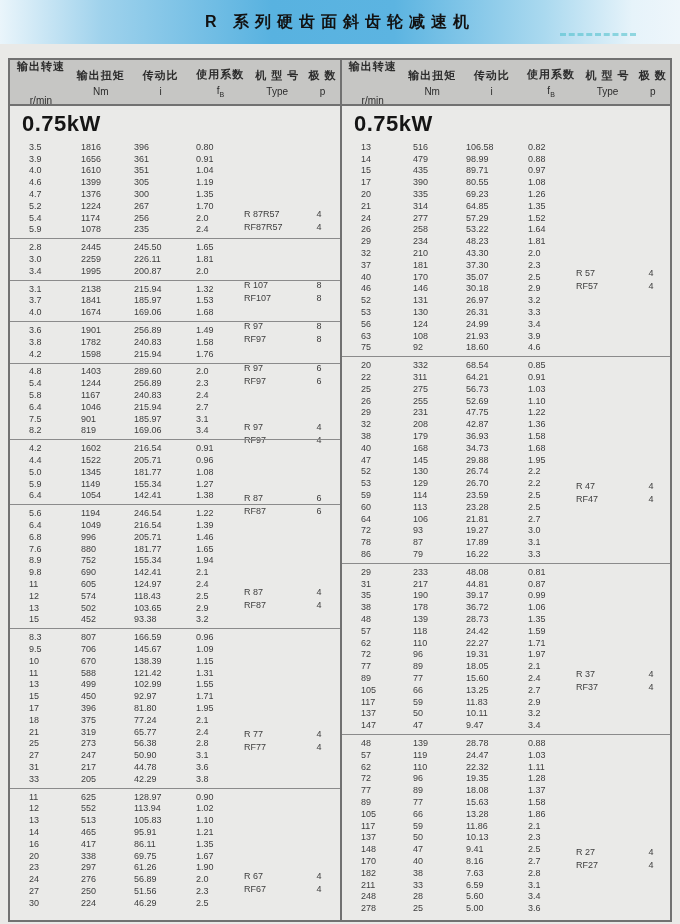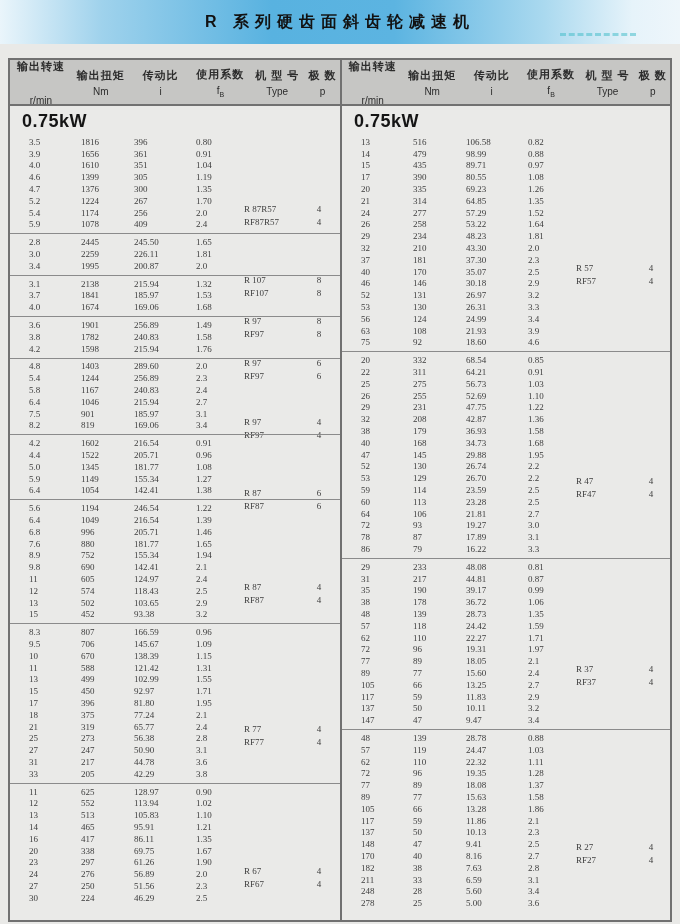--- a/index.html
+++ b/index.html
@@ -33,26 +33,26 @@
     border-bottom:2px solid #717171; flex-shrink:0;
   }
   .hcell{ display:flex; flex-direction:column; align-items:center; justify-content:center; gap:3px; color:#2c2c2c; }
   .hcell .zh{ font-size:11px; font-weight:700; letter-spacing:1px; white-space:nowrap; }
   .hcell .unit{ font-size:10px; font-weight:400; }
   .hcell .unit sub{ font-size:7px; }
   .hc1{ width:62px;gap:21px; } .hc2{ width:58px; } .hc3{ width:62px; }
   .hc4{ width:58px; } .hc5{ width:56px; } .hc6{ width:35px; }
 
   .power{
-    font-size:18px; font-weight:700; color:#151515; padding:5px 0 2px 12px; flex-shrink:0;
+    font-size:22px; font-weight:700; color:#151515; padding:5px 0 2px 12px; flex-shrink:0;
     letter-spacing:.5px;
   }
 
   .groups{ display:flex; flex-direction:column; flex:1; }
-  .group{ position:relative; padding:2px 0 3px 0;font-family:Liberation Serif, serif; }
+  .group{ position:relative; padding:2px 0 3px 0; }
   .group + .group{ border-top:1.5px solid #8b8b8b; }
 
   .row{ display:flex; height:11.8px; align-items:center; }
   .row span{ font-size:9px; color:#3d3d3d; display:block; }
   .c1{ width:62px; padding-left:19px; }
   .c2{ width:58px; padding-left:9px; }
   .c3{ width:62px; padding-left:4px; }
   .c4{ width:58px; padding-left:4px; }
 
   .typeblock{
@@ -146,21 +146,21 @@
               </div>
               <div class="row">
                 <span class="c1">5.4</span>
                 <span class="c2">1174</span>
                 <span class="c3">256</span>
                 <span class="c4">2.0</span>
               </div>
               <div class="row">
                 <span class="c1">5.9</span>
                 <span class="c2">1078</span>
-                <span class="c3">409</span>
+                <span class="c3">235</span>
                 <span class="c4">2.4</span>
               </div>
             </div>
             <div class="typeblock">
               <div class="typeline">
                 <span class="tname">R 87R57</span>
                 <span class="tp">4</span>
               </div>
               <div class="typeline">
                 <span class="tname">RF87R57</span>

